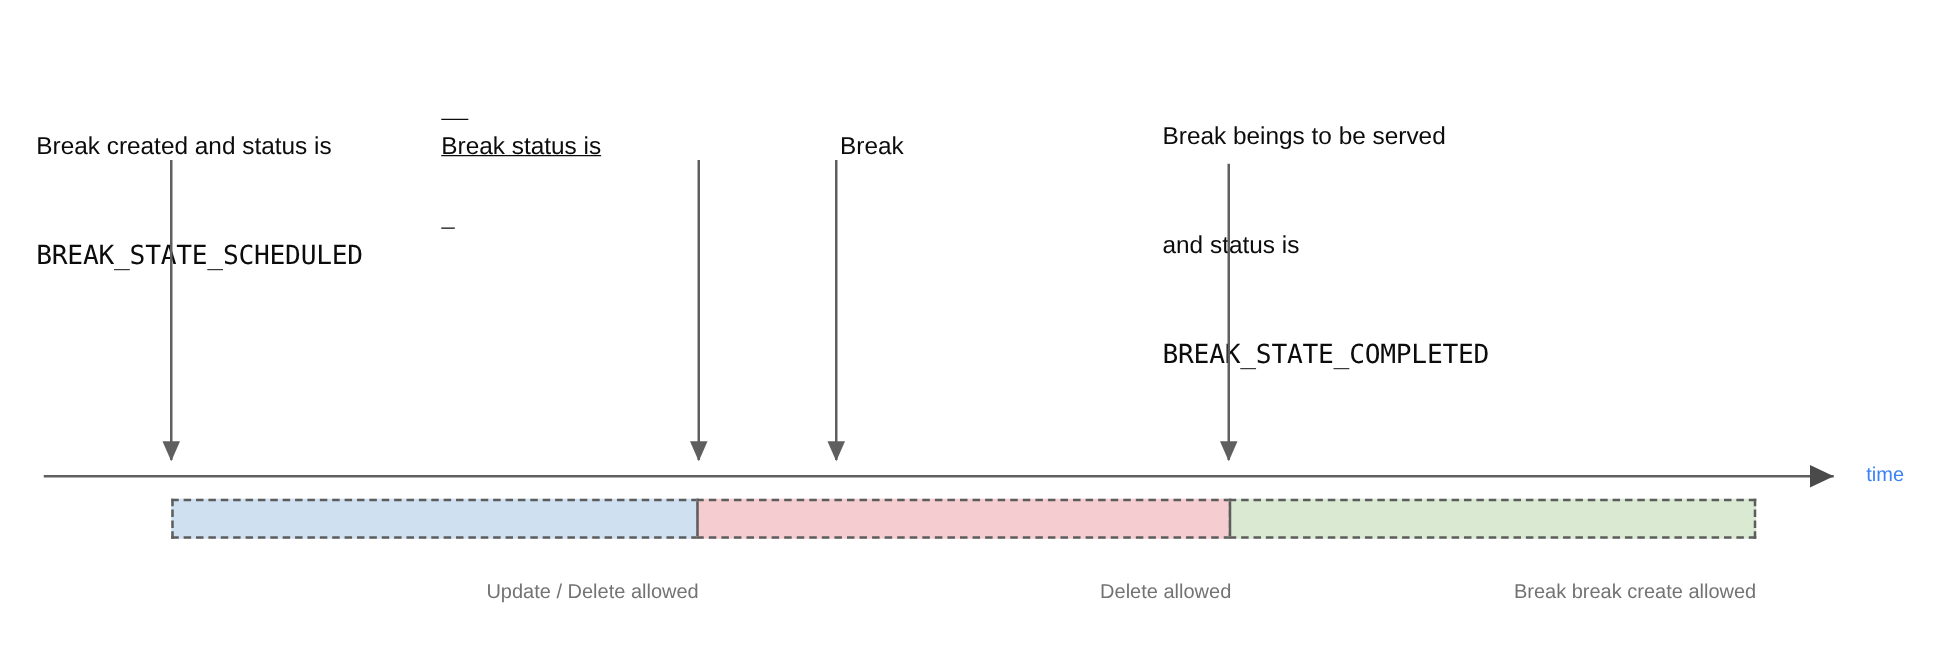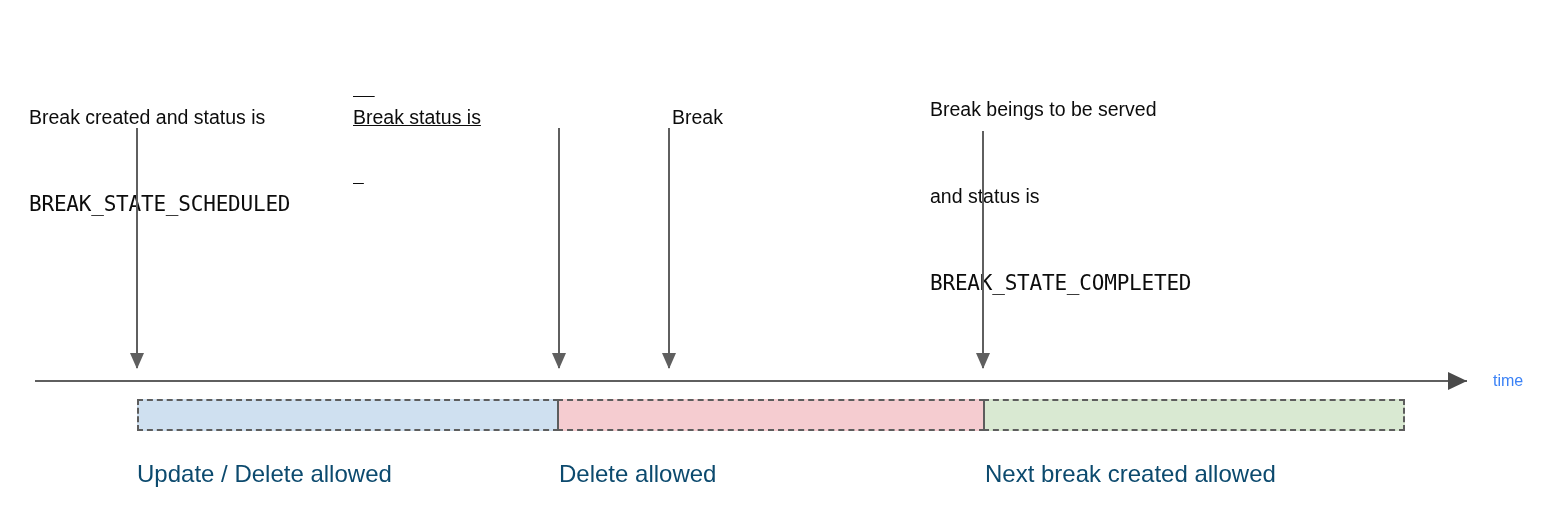--- a/index.html
+++ b/index.html
@@ -131,24 +131,24 @@
     top: 398px;
     width: 2px;
     height: 28px;
     background: #5d5d5d;
   }
 
   
   .phase-caption {
     position: absolute;
     top: 458px;
-    font-size: 24px;
+    font-size: 16px;
     line-height: 26px;
-    color: #0c4a6e;
-    text-align: left;
+    color: #737373;
+    text-align: right;
     white-space: pre;
   }
   #caption-0 { left: 137px;  width: 422px; }
   #caption-1 { left: 559px;  width: 426px; }
   #caption-2 { left: 985px;  width: 420px; }
 </style>
 </head>
 <body>
 
 <div id="diagram">
@@ -194,15 +194,15 @@
   <div id="time-axis-label">time</div>
 
   <div class="phase-bar" id="phase-0"></div>
   <div class="phase-bar" id="phase-1"></div>
   <div class="phase-bar" id="phase-2"></div>
   <div id="phase-div-0"></div>
   <div id="phase-div-1"></div>
 
   <div class="phase-caption" id="caption-0">Update / Delete allowed</div>
   <div class="phase-caption" id="caption-1">Delete allowed</div>
-  <div class="phase-caption" id="caption-2">Next break created allowed</div>
+  <div class="phase-caption" id="caption-2">Break break create allowed</div>
 
 </div>
 
 </body></html>

